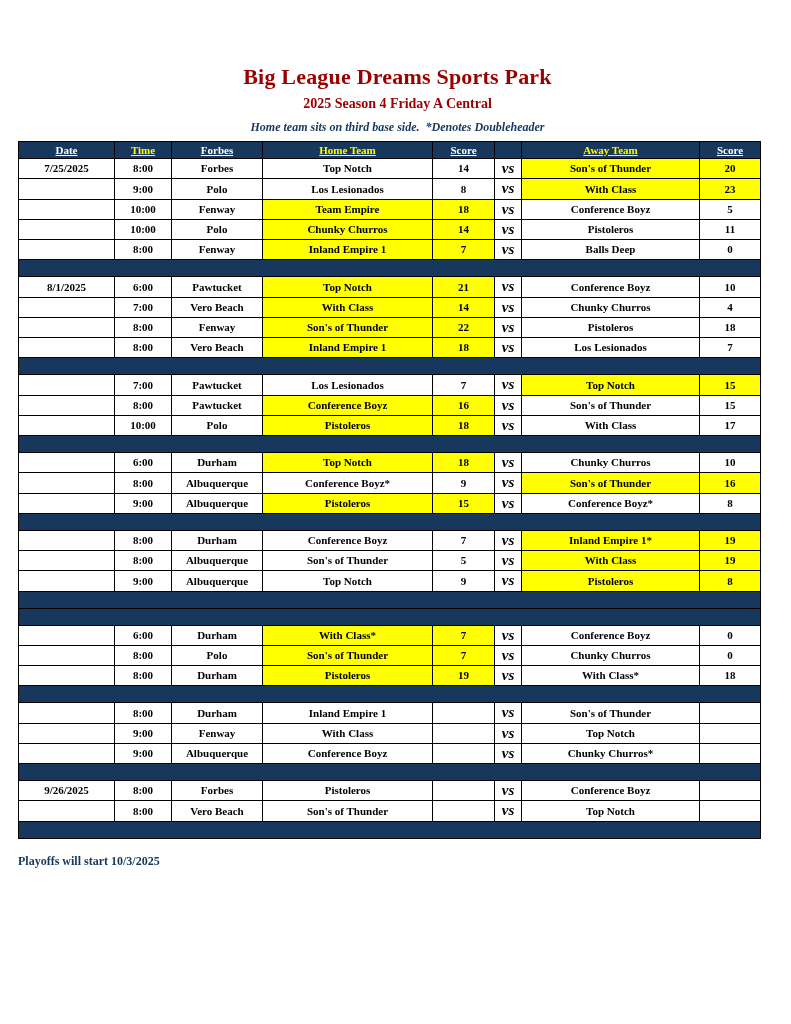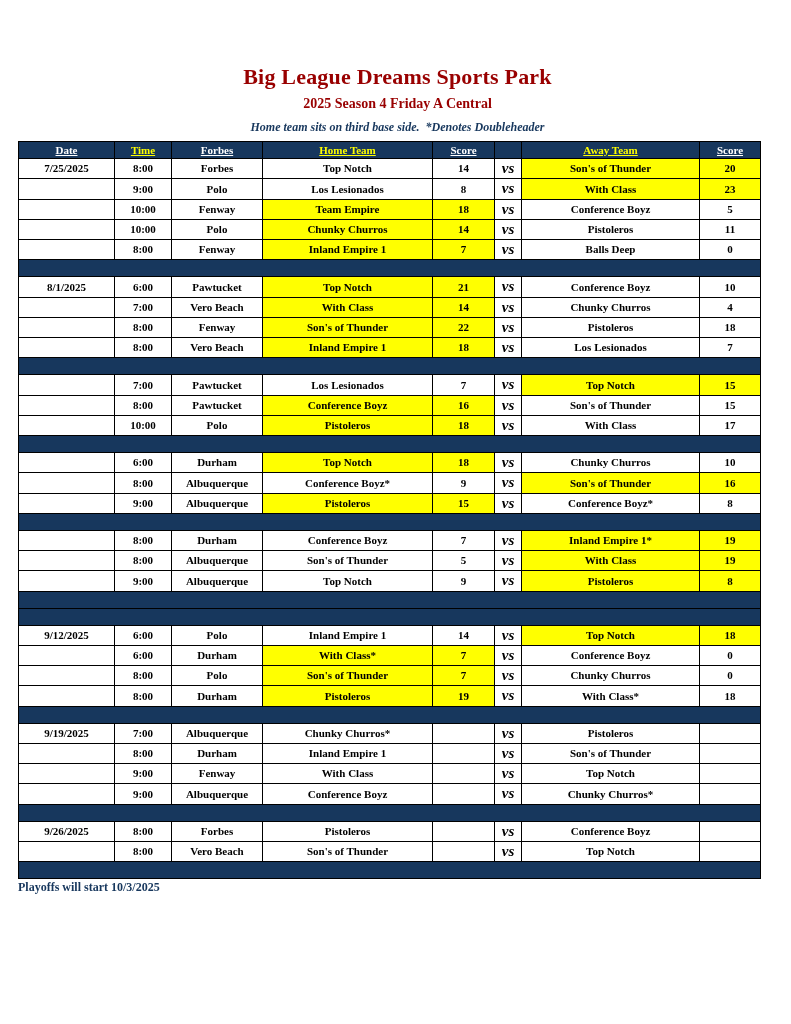--- a/index.html
+++ b/index.html
@@ -69,21 +69,21 @@
   .schedule td.win { background: var(--yellow, #FFFF00); }
   .schedule td.vs {
     font-style: italic;
     font-size: 15px;
   }
 
   .footer {
     color: var(--navy, #17375D);
     font-weight: bold;
     font-size: 12px;
-    margin-top: 1px;
+    margin-top: 15px;
     text-align: left;
   }
 </style>
 </head>
 <body>
 
 <div class="page">
 
   <h1 class="title">Big League Dreams Sports Park</h1>
   <h2 class="subtitle">2025 Season 4 Friday A Central</h2>
@@ -305,30 +305,20 @@
           <td class="win">Pistoleros</td>
           <td class="win">8</td>
         </tr>
         <tr class="sep">
           <td colspan="8"></td>
         </tr>
         <tr class="sep">
           <td colspan="8"></td>
         </tr>
         <tr>
-          <td>9/12/2025</td>
-          <td>6:00</td>
-          <td>Polo</td>
-          <td>Inland Empire 1</td>
-          <td>14</td>
-          <td class="vs">vs</td>
-          <td class="win">Top Notch</td>
-          <td class="win">18</td>
-        </tr>
-        <tr>
           <td></td>
           <td>6:00</td>
           <td>Durham</td>
           <td class="win">With Class*</td>
           <td class="win">7</td>
           <td class="vs">vs</td>
           <td>Conference Boyz</td>
           <td>0</td>
         </tr>
         <tr>
@@ -348,30 +338,20 @@
           <td class="win">Pistoleros</td>
           <td class="win">19</td>
           <td class="vs">vs</td>
           <td>With Class*</td>
           <td>18</td>
         </tr>
         <tr class="sep">
           <td colspan="8"></td>
         </tr>
         <tr>
-          <td>9/19/2025</td>
-          <td>7:00</td>
-          <td>Albuquerque</td>
-          <td>Chunky Churros*</td>
-          <td></td>
-          <td class="vs">vs</td>
-          <td>Pistoleros</td>
-          <td></td>
-        </tr>
-        <tr>
           <td></td>
           <td>8:00</td>
           <td>Durham</td>
           <td>Inland Empire 1</td>
           <td></td>
           <td class="vs">vs</td>
           <td>Son's of Thunder</td>
           <td></td>
         </tr>
         <tr>

